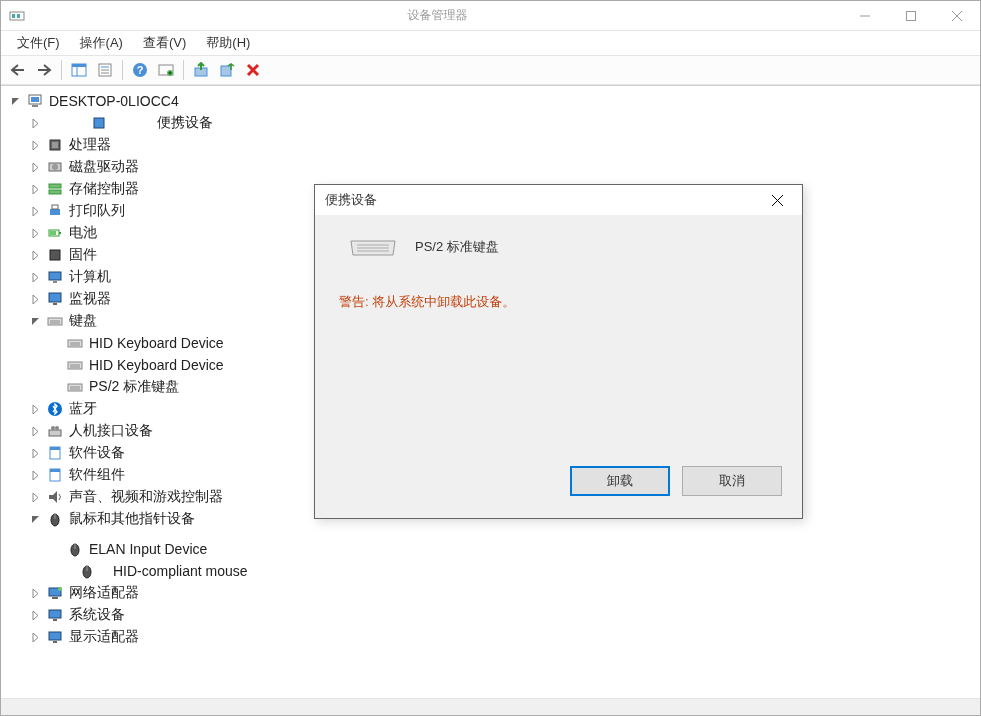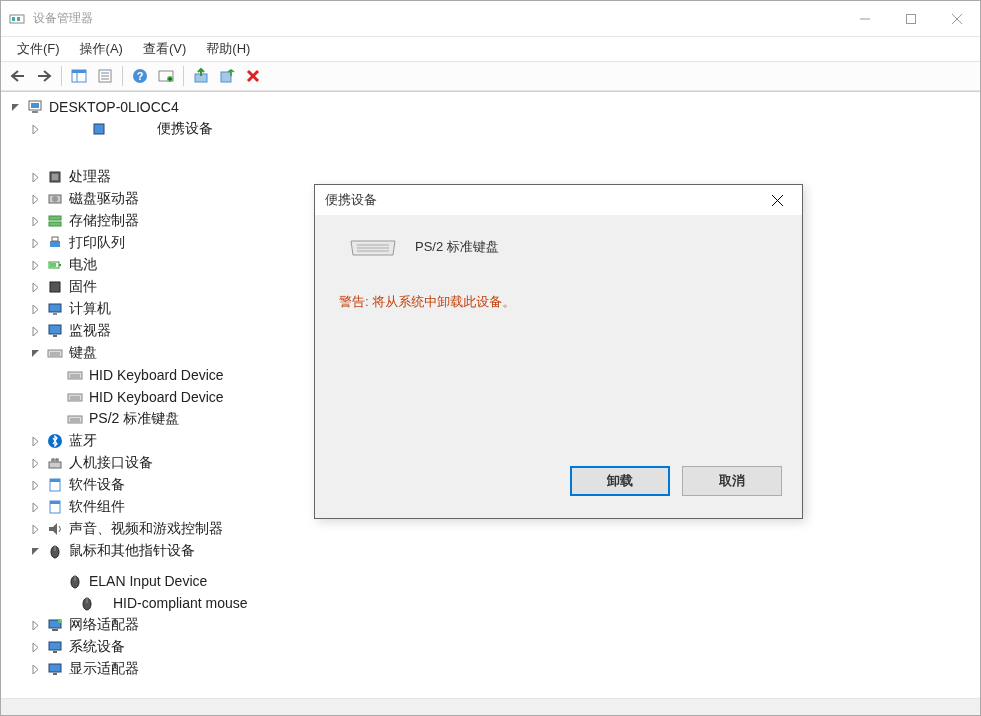--- a/index.html
+++ b/index.html
@@ -1,19 +1,19 @@
 <!DOCTYPE html>
 <html><head>
 <meta charset="utf-8">
 <style>
   * { box-sizing: border-box; margin: 0; padding: 0; }
   body { font-family: "Microsoft YaHei", "Segoe UI", sans-serif; font-size: 13px; background: #fff; color: #333; width: 981px; height: 716px; overflow: hidden; position: relative; }
   .window { width: 981px; height: 716px; border: 1px solid #aaa; display: flex; flex-direction: column; background: #fff; }
   
-  .titlebar { height: 36px; display: flex; align-items: center; background: #fff; border-bottom: 1px solid #e5e5e5; }
+  .titlebar { height: 30px; display: flex; align-items: center; background: #fff; border-bottom: 1px solid #e5e5e5; text-align: center; }
   .titlebar .app-icon { width: 16px; height: 16px; margin: 0 8px; }
   .titlebar .title { flex: 1; font-size: 12px; color: #999; }
   .titlebar .win-btns { display: flex; }
   .titlebar .win-btn { width: 46px; height: 30px; display: flex; align-items: center; justify-content: center; color: #999; }
   
   .menubar { height: 24px; display: flex; align-items: center; padding: 0 6px; background: #fff; }
   .menubar .menu-item { padding: 2px 10px; font-size: 13px; color: #333; }
   
   .toolbar { height: 30px; display: flex; align-items: center; padding: 2px 4px; border-top: 1px solid #e5e5e5; border-bottom: 1px solid #e5e5e5; background: #fcfcfc; }
   .toolbar .tbtn { width: 24px; height: 24px; display: flex; align-items: center; justify-content: center; margin: 0 1px; border: 1px solid transparent; }
@@ -30,21 +30,21 @@
   .tree-item .label { padding: 1px 2px; }
   
   .dialog-overlay { position: absolute; left: 314px; top: 184px; width: 489px; height: 335px; border: 1px solid #646464; background: #f0f0f0; box-shadow: 3px 3px 10px rgba(0,0,0,0.15); display: flex; flex-direction: column; }
   .dialog-title { height: 30px; display: flex; align-items: center; background: #fff; padding: 0 10px; font-size: 13px; color: #333; }
   .dialog-title .spacer { flex: 1; }
   .dialog-title .close { width: 30px; height: 30px; display: flex; align-items: center; justify-content: center; font-size: 14px; }
   .dialog-body { flex: 1; padding: 20px 24px; display: flex; flex-direction: column; position:relative; }
   .dev-row { display: flex; align-items: center; margin-bottom: 34px; }
   .dev-row .kbicon { width: 48px; height: 24px; margin-right: 18px; margin-left: 10px; }
   .warning-text { font-size: 13px; color: #c2410c; }
-  .dialog-btns { display: flex; justify-content: flex-end; padding: 0 20px; gap: 12px; position:absolute; bottom:22px; right:0;font-weight:bold; }
+  .dialog-btns { display: flex; justify-content: flex-end; padding: 0 20px; gap: 12px; position:absolute; bottom:22px; right:0; }
   .dlg-btn { width: 100px; height: 30px; border: 1px solid #adadad; background: #e1e1e1; font-size: 13px; display: flex; align-items: center; justify-content: center; }
   .dlg-btn.primary { border: 2px solid #0078d7; background: #e1e1e1; }
   
   .hscroll { height: 17px; background: #f0f0f0; border-top: 1px solid #e5e5e5; }
 </style>
 </head>
 <body>
 
 <div class="window">
 
@@ -166,21 +166,21 @@
               <path d="M2 0 L7 4.5 L2 9 Z" fill="none" stroke="#888"></path>
             </svg>
           </span>
           <span class="icon">
             <svg width="16" height="16" viewBox="0 0 16 16">
               <rect x="3" y="3" width="10" height="10" fill="#4a90d9" stroke="#247"></rect>
             </svg>
           </span>
           <span class="label">便携设备</span>
         </div>
-        <div class="tree-item" style="padding-left: 20px; margin-top: 26px;">
+        <div class="tree-item" style="padding-left: 20px;">
           <span class="expand">
             <svg width="9" height="9" viewBox="0 0 9 9">
               <path d="M2 0 L7 4.5 L2 9 Z" fill="none" stroke="#888"></path>
             </svg>
           </span>
           <span class="icon">
             <svg width="16" height="16" viewBox="0 0 16 16">
               <rect x="3" y="3" width="10" height="10" fill="#666" stroke="#333"></rect>
               <rect x="5" y="5" width="6" height="6" fill="#999"></rect>
             </svg>

